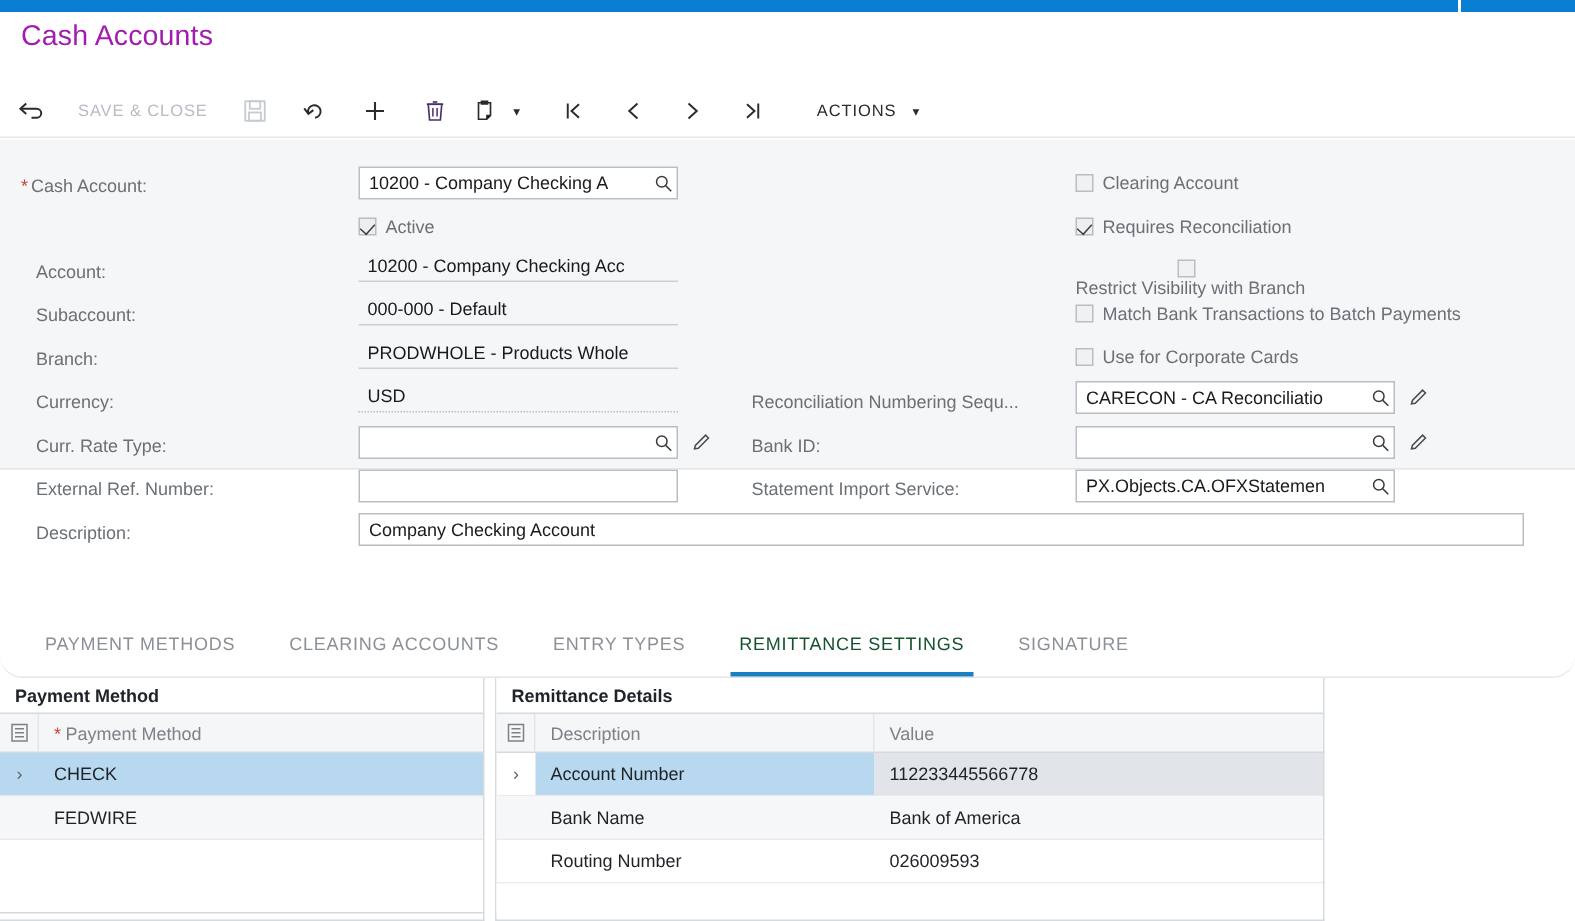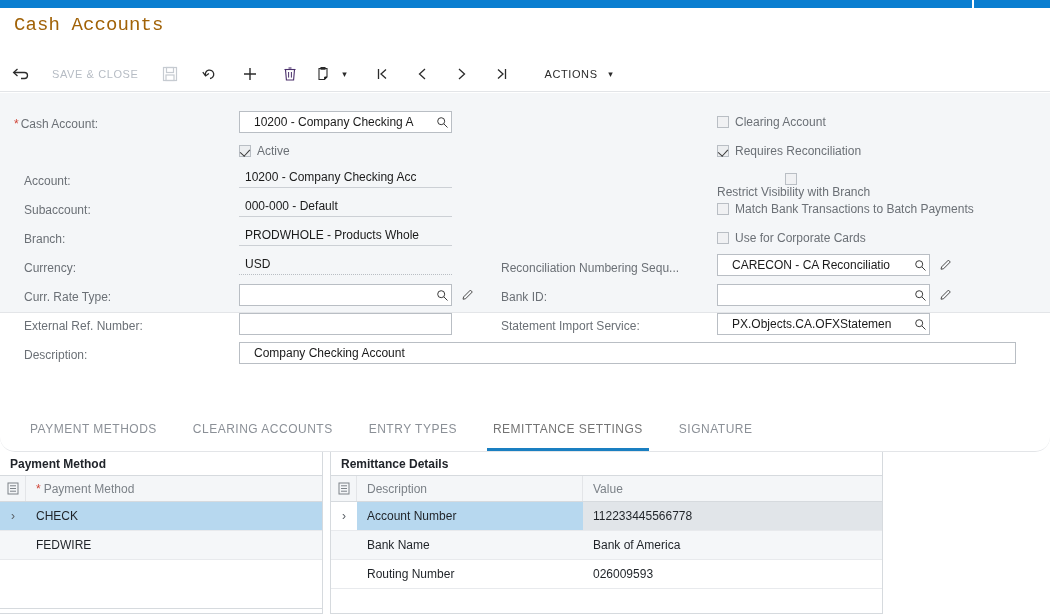--- a/index.html
+++ b/index.html
@@ -20,21 +20,21 @@
     background:#0a7ed0;
   }
   .topbar-divider {
     position:absolute; top:0; left:972px; width:2px; height:8px;
     background:#ffffff;
   }
 
   
   .page-title {
     position:absolute; top:14px; left:14px;
-    font-size:19px; color:#a16207; font-weight:400; letter-spacing:.1px;font-family:Liberation Mono, monospace;
+    font-size:19px; color:#a21caf; font-weight:400; letter-spacing:.1px;
   }
 
   
   .toolbar {
     position:absolute; top:56px; left:0; width:1050px; height:36px;
     border-bottom:1px solid #e3e5e8;
     display:flex; align-items:center;
   }
   .tb-btn {
     height:32px; display:flex; align-items:center; justify-content:center;
@@ -62,21 +62,21 @@
   }
   .f-label .req { color:#d04437; margin-right:2px; }
 
   
   .f-box {
     position:absolute; height:22px; background:#ffffff;
     border:1px solid #b9bec4; display:flex; align-items:center;
     font-size:12px; color:#1a1a1a;
   }
   .f-box .txt {
-    flex:1; padding:0 2px 0 6px; white-space:nowrap; overflow:hidden;margin-left:8px;
+    flex:1; padding:0 2px 0 6px; white-space:nowrap; overflow:hidden;
   }
   .f-box .selector {
     width:18px; height:20px; display:flex; align-items:center; justify-content:center;
     flex-shrink:0;
   }
   
   .f-ro {
     position:absolute; height:21px; display:flex; align-items:flex-end;
     border-bottom:1px solid #ccd0d5; font-size:12px; color:#1a1a1a;
   }
@@ -108,21 +108,21 @@
   .tabstrip {
     position:absolute; top:406px; left:0; width:1050px; height:46px;
     background:#ffffff; border-bottom:1px solid #e3e5e8;
     display:flex; align-items:flex-start;border-radius:15px;
   }
   .tab {
     position:relative; height:45px; display:flex; align-items:center;
     padding:0 18px; font-size:12px; letter-spacing:.5px;
     color:#8b9097; cursor:pointer; white-space:nowrap;
   }
-  .tab.active { color:#737373; }
+  .tab.active { color:#14532d; }
   .tab.active:after {
     content:""; position:absolute; left:12px; right:12px; bottom:0;
     height:3px; background:#1a7fc1;
   }
 
   
   .grid {
     position:absolute; background:#ffffff;
     border:1px solid #d6dade; border-top:none;
   }

